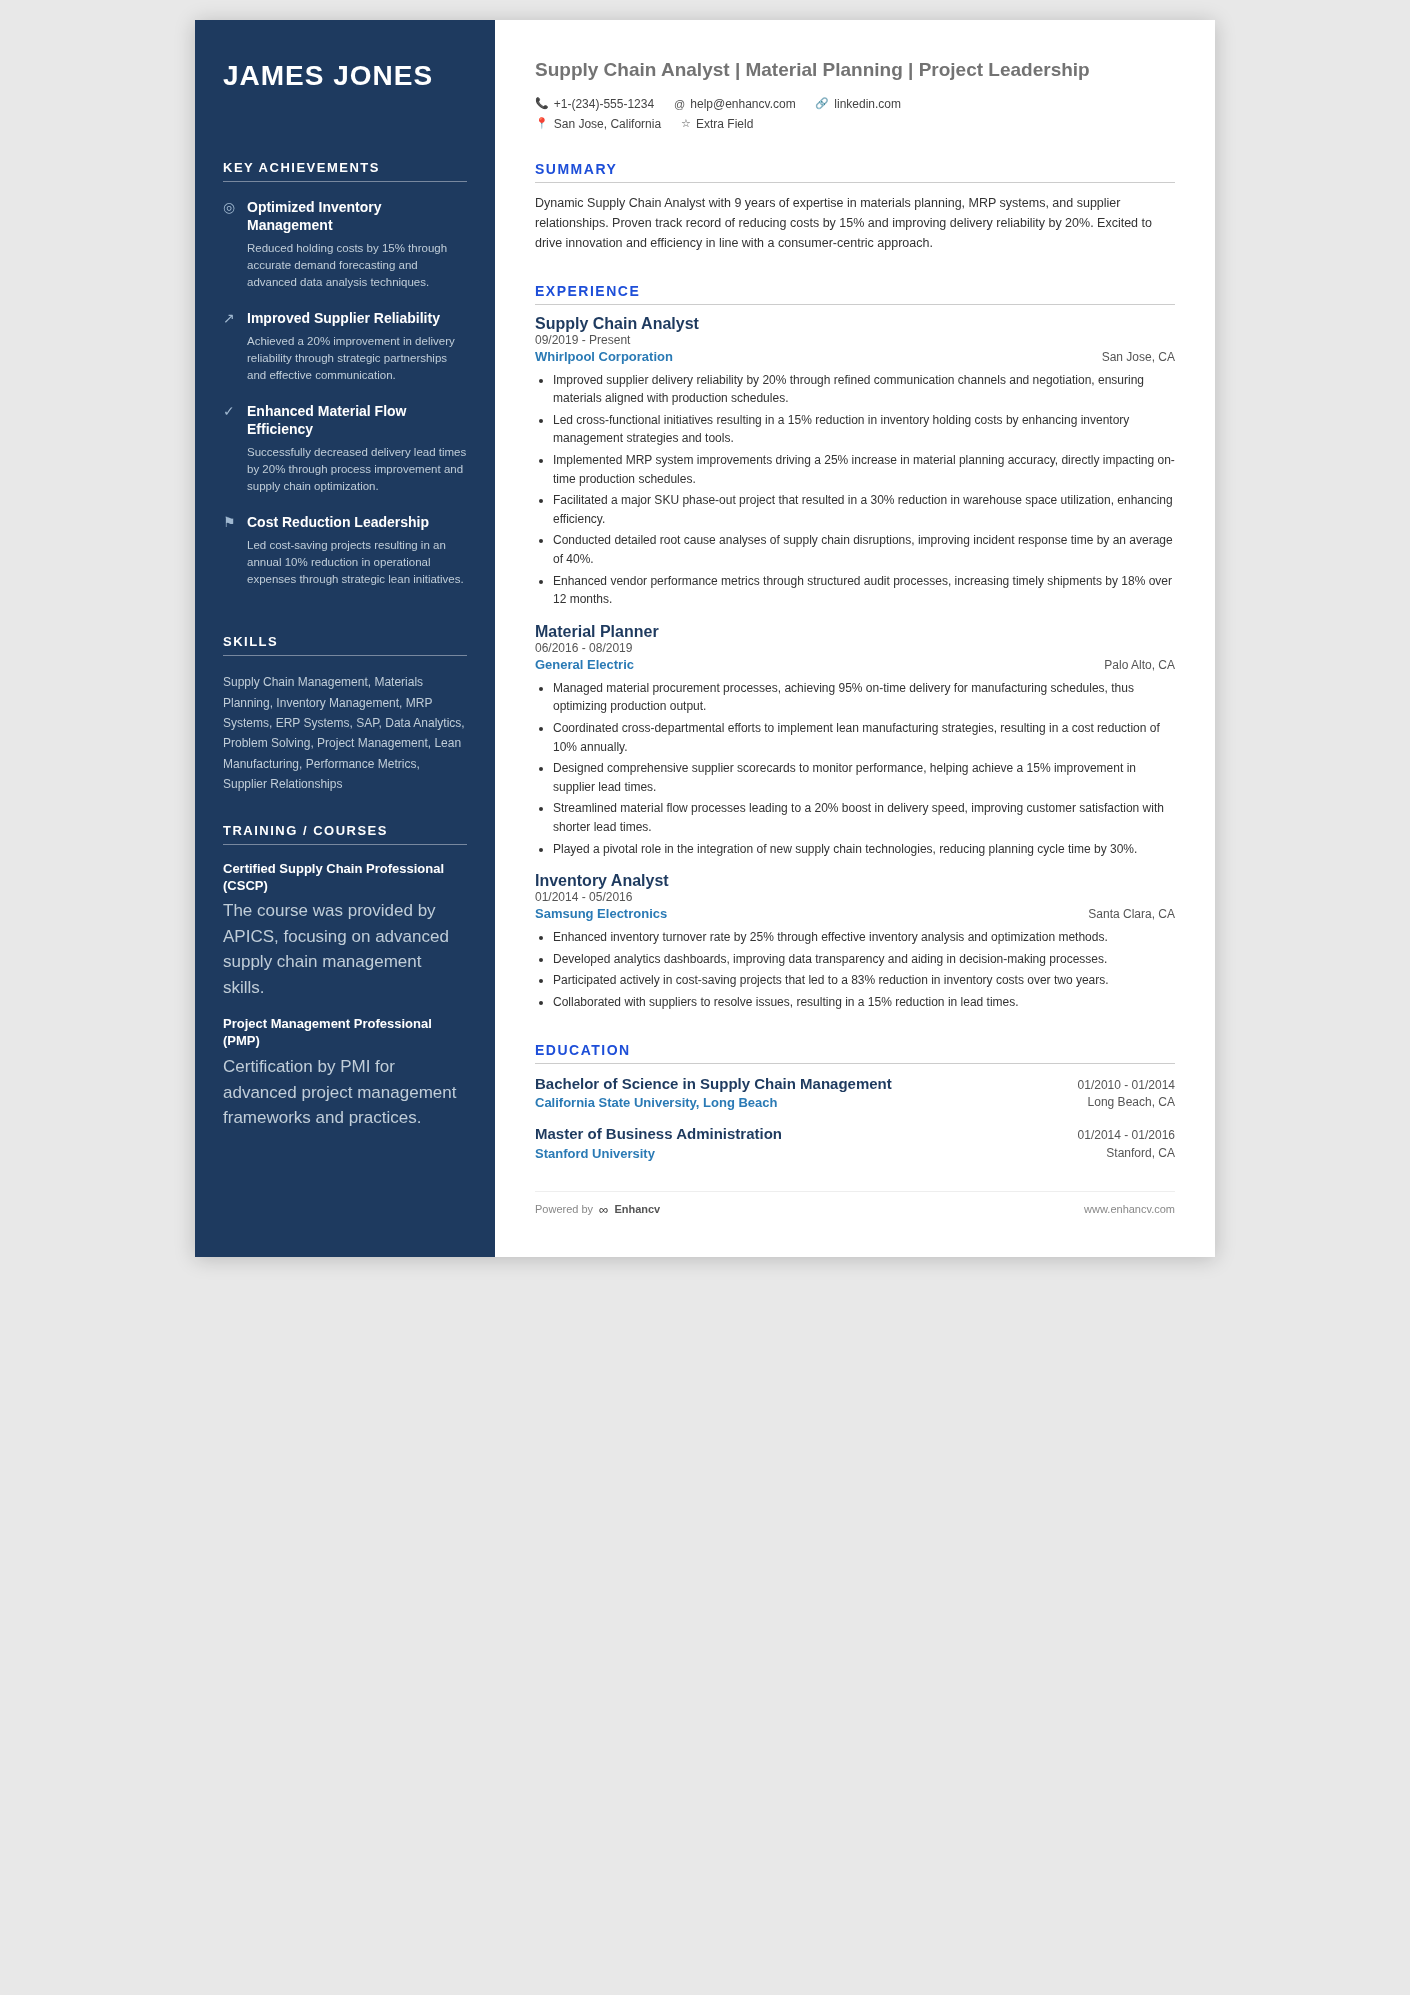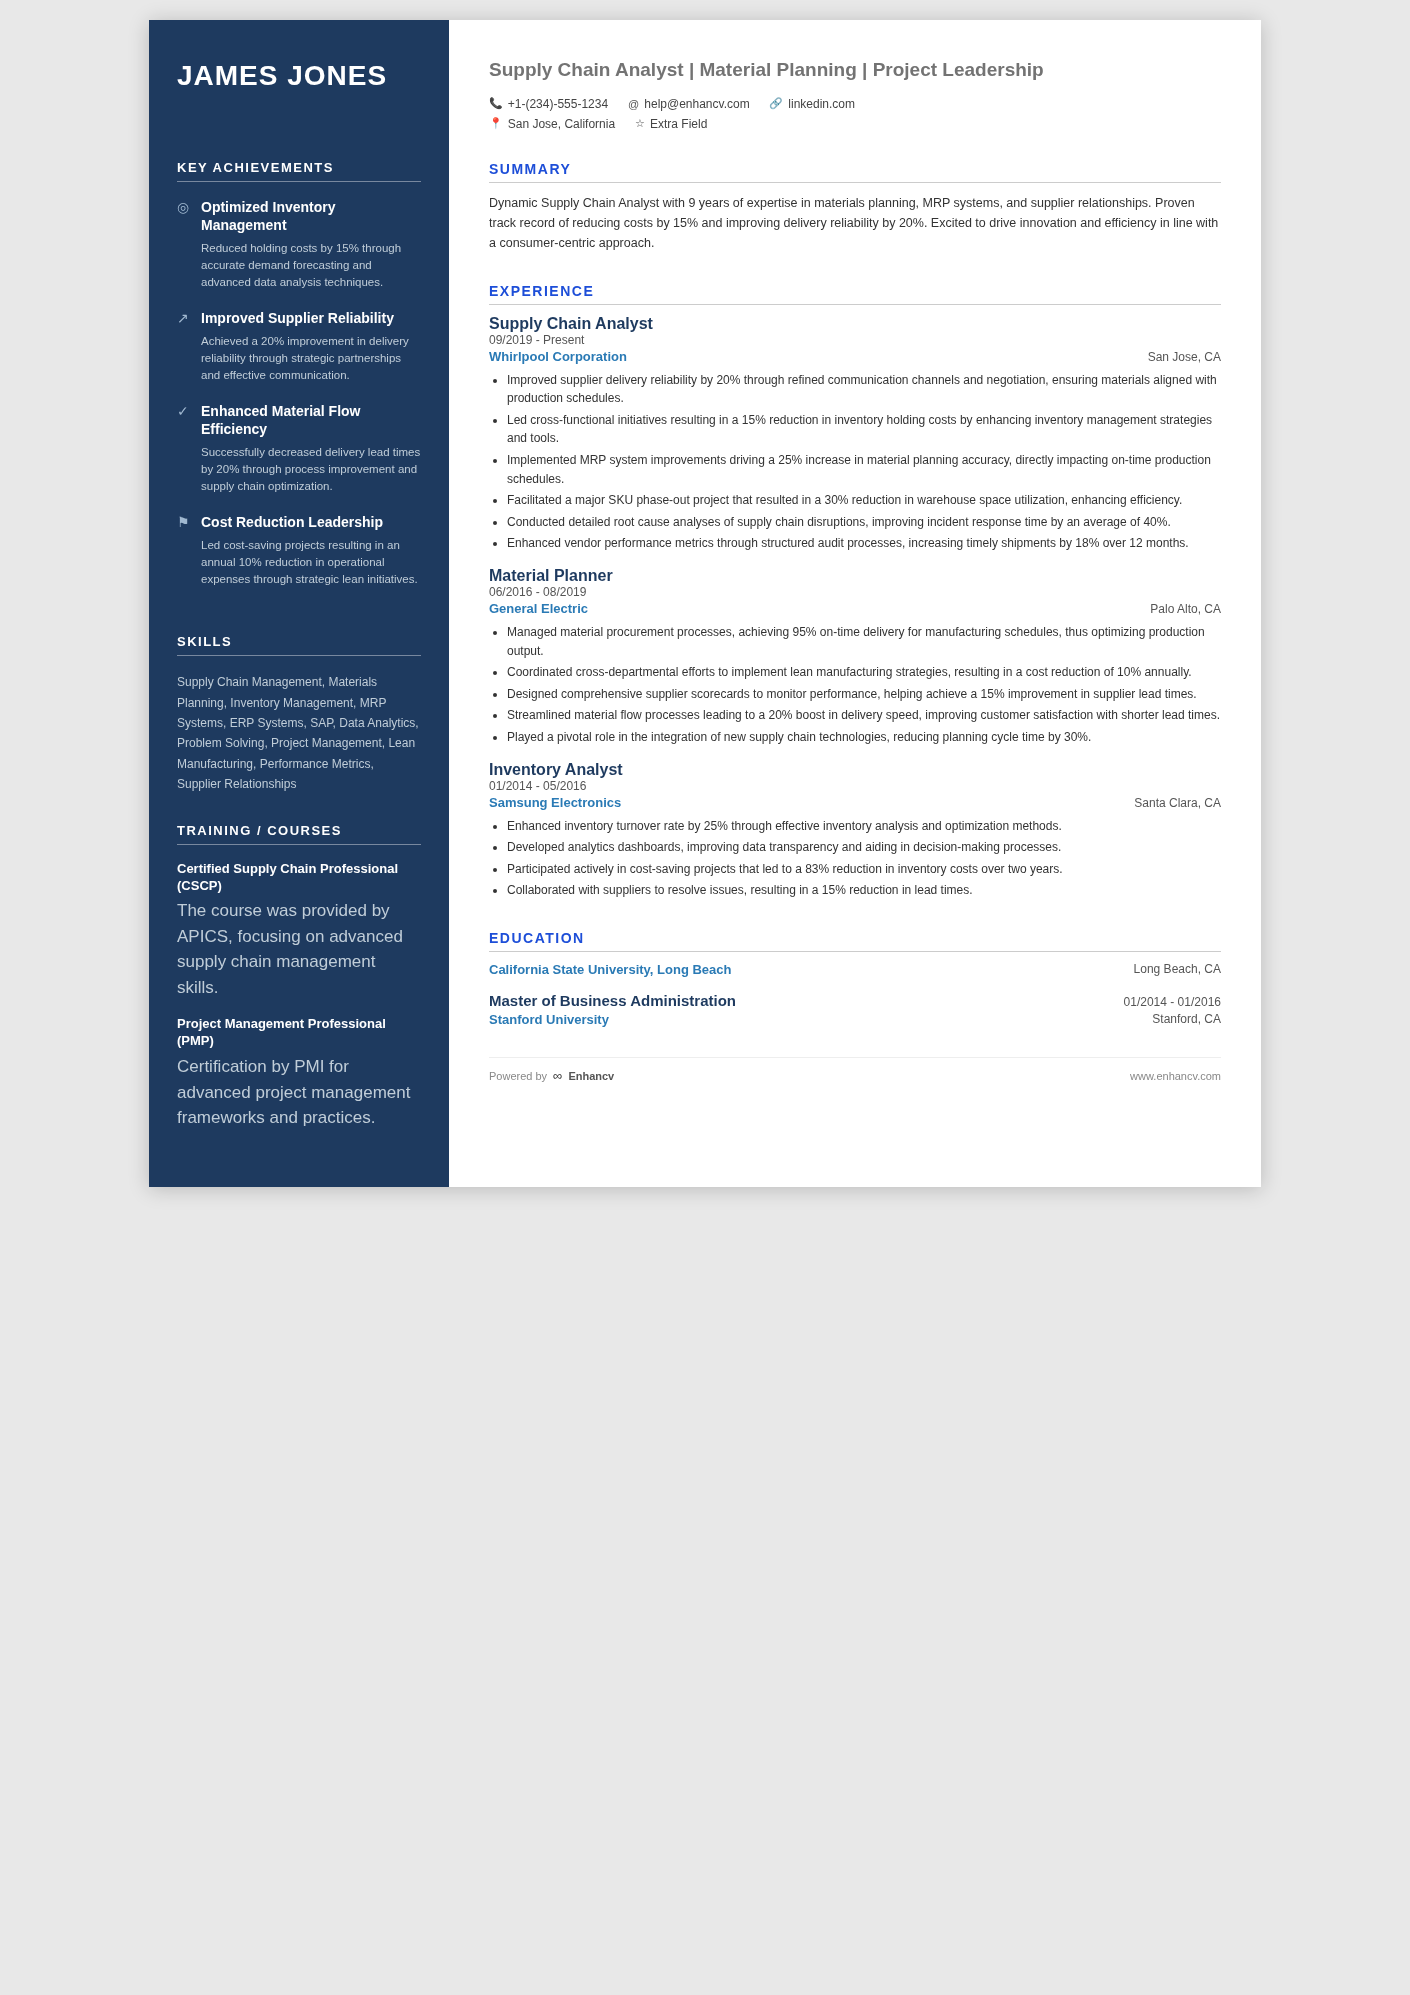--- a/index.html
+++ b/index.html
@@ -6,21 +6,21 @@
     body {
       font-family: 'Arial', sans-serif;
       background: #e8e8e8;
       display: flex;
       justify-content: center;
       align-items: flex-start;
       min-height: 100vh;
       padding: 20px;
     }
     .resume-wrapper {
-      width: 1112px;
+      width: 1020px;
       background: white;
       display: flex;
       box-shadow: 0 2px 20px rgba(0,0,0,0.2);
     }
     
     .sidebar {
       width: 300px;
       min-width: 300px;
       background: #1e3a5f;
       color: white;
@@ -383,20 +383,24 @@
             <li>Participated actively in cost-saving projects that led to a 83% reduction in inventory costs over two years.</li>
             <li>Collaborated with suppliers to resolve issues, resulting in a 15% reduction in lead times.</li>
           </ul>
   </div>
       </div>
 
     <div class="main-section-title">EDUCATION</div>
 
     <div id="education-container">
         <div>
+    <div class="edu-header">
+      <span class="edu-degree">Bachelor of Science in Supply Chain Management</span>
+      <span class="edu-date">01/2010 - 01/2014</span>
+    </div>
     <div class="edu-sub">
       <span class="edu-school">California State University, Long Beach</span>
       <span class="edu-location">Long Beach, CA</span>
     </div>
   </div>
         <div>
     <div class="edu-header">
       <span class="edu-degree">Master of Business Administration</span>
       <span class="edu-date">01/2014 - 01/2016</span>
     </div>

